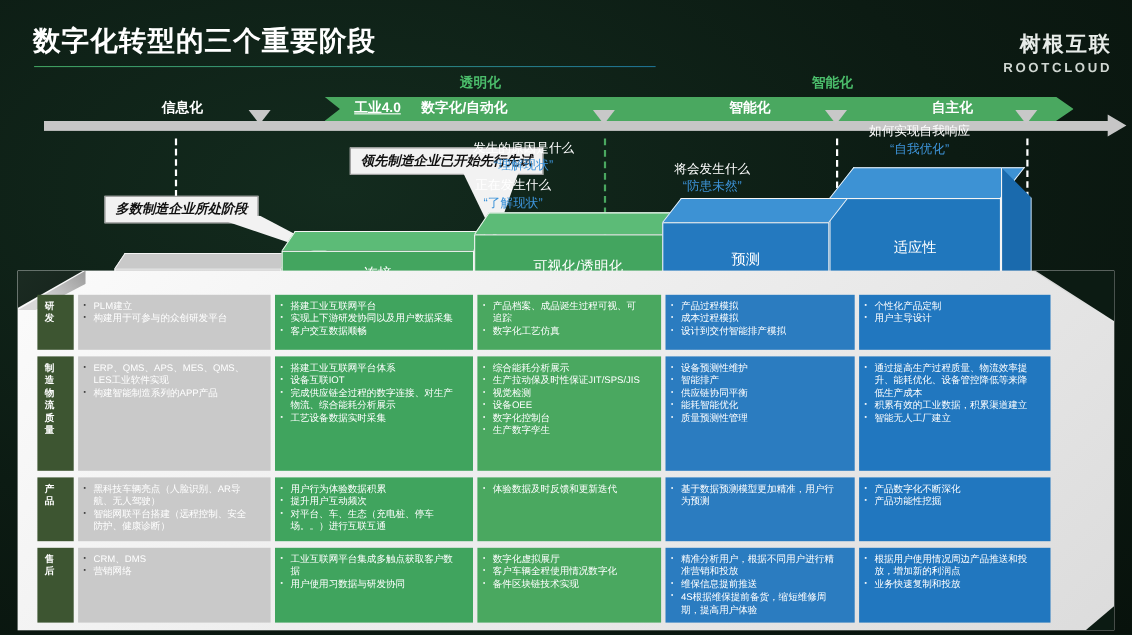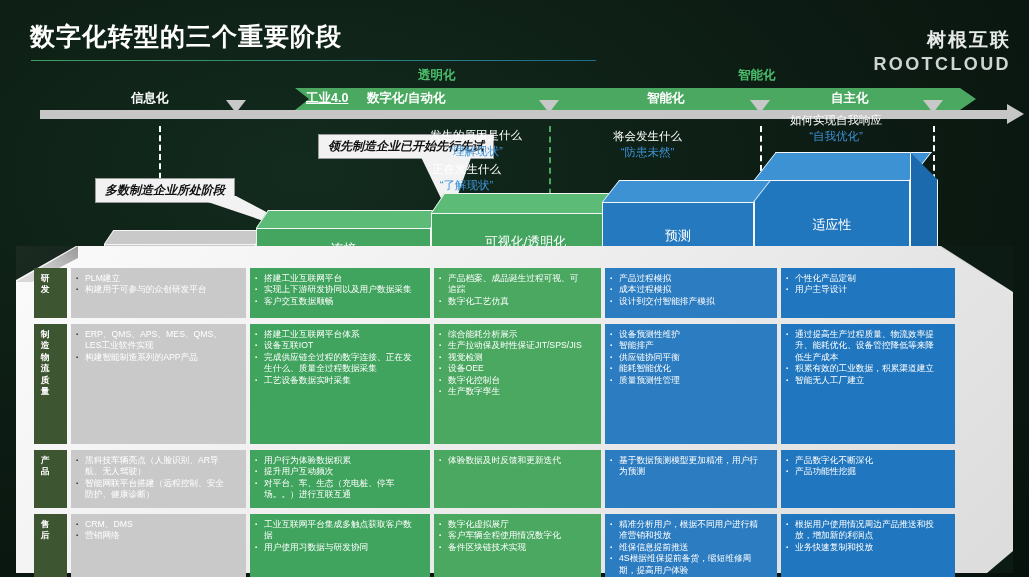--- a/index.html
+++ b/index.html
@@ -22,35 +22,35 @@
   .title-rule {
     position:absolute; left:31px; top:60px; width:565px; height:1px;
     background:linear-gradient(to right,#3f9e5e,#1d6f8f);
   }
   .logo { position:absolute; right:18px; top:27px; text-align:right; }
   .logo .cn {
     color:#e8ece9; font-size:19px; font-weight:bold; letter-spacing:2px;
     font-family:"DejaVu Sans", sans-serif;
   }
   .logo .en {
-    color:#cfd6d1; font-size:18px; font-weight:bold; letter-spacing:2.4px;
+    color:#cfd6d1; font-size:12px; font-weight:bold; letter-spacing:2.4px;
     margin-top:1px;
   }
 
   
   .phase-cap { position:absolute; font-size:12.5px; font-weight:bold; color:#4bbd6b; white-space:nowrap;}
 
   
   .tl-wrap { position:absolute; left:0; top:88px; width:1029px; height:38px;}
   .tl-green {
     position:absolute; left:295px; top:0; width:681px; height:22px;
     background:#4aa860;
     clip-path: polygon(0 0, 14px 50%, 0 100%, calc(100% - 16px) 100%, 100% 50%, calc(100% - 16px) 0);
   }
-  .tl-label { position:absolute; top:2px; font-size:12.5px; font-weight:bold; color:#ffffff; white-space:nowrap;}
+  .tl-label { position:absolute; top:2px; font-size:12.5px; font-weight:bold; color:#ffffff; white-space:nowrap;margin-left:16px;}
   .tl-label.u { text-decoration:underline; }
   .tl-arrow {
     position:absolute; left:40px; top:22px; width:968px; height:9px;
     background:#c6c6c6;
   }
   .tl-arrow:after{
     content:""; position:absolute; right:-16px; top:-6px;
     border-top:10.5px solid transparent; border-bottom:10.5px solid transparent;
     border-left:17px solid #c6c6c6;
   }
@@ -192,21 +192,21 @@
     </div>
   <div id="qanotes">
       <div class="qa" style="left: 430px; top: 127px;">
         <div class="q">发生的原因是什么</div>
         <div class="a">“理解现状”</div>
       </div>
       <div class="qa" style="left: 432px; top: 161px;">
         <div class="q">正在发生什么</div>
         <div class="a">“了解现状”</div>
       </div>
-      <div class="qa" style="left: 613px; top: 128px;">
+      <div class="qa" style="left: 613px; top: 146px;">
         <div class="q">将会发生什么</div>
         <div class="a">“防患未然”</div>
       </div>
       <div class="qa" style="left: 790px; top: 112px;">
         <div class="q">如何实现自我响应</div>
         <div class="a">“自我优化”</div>
       </div>
     </div>
 
   <div class="blocks">
@@ -283,36 +283,36 @@
             </ul>
           </td>
           <td class="c5">
             <ul>
               <li>个性化产品定制</li>
               <li>用户主导设计</li>
             </ul>
           </td>
         </tr>
         <tr>
-          <td class="rowhead" style="height: 120px;">
+          <td class="rowhead" style="height: 104px;">
             <div>制造</div>
             <div>物流</div>
             <div>质量</div>
           </td>
           <td class="c1">
             <ul>
               <li>ERP、QMS、APS、MES、QMS、LES工业软件实现</li>
               <li>构建智能制造系列的APP产品</li>
             </ul>
           </td>
           <td class="c2">
             <ul>
               <li>搭建工业互联网平台体系</li>
               <li>设备互联IOT</li>
-              <li>完成供应链全过程的数字连接、正在发生什么、质量全过程数据采集</li>
+              <li>完成供应链全过程的数字连接、对生产物流、综合能耗分析展示</li>
               <li>工艺设备数据实时采集</li>
             </ul>
           </td>
           <td class="c3">
             <ul>
               <li>综合能耗分析展示</li>
               <li>生产拉动保及时性保证JIT/SPS/JIS</li>
               <li>视觉检测</li>
               <li>设备OEE</li>
               <li>数字化控制台</li>

